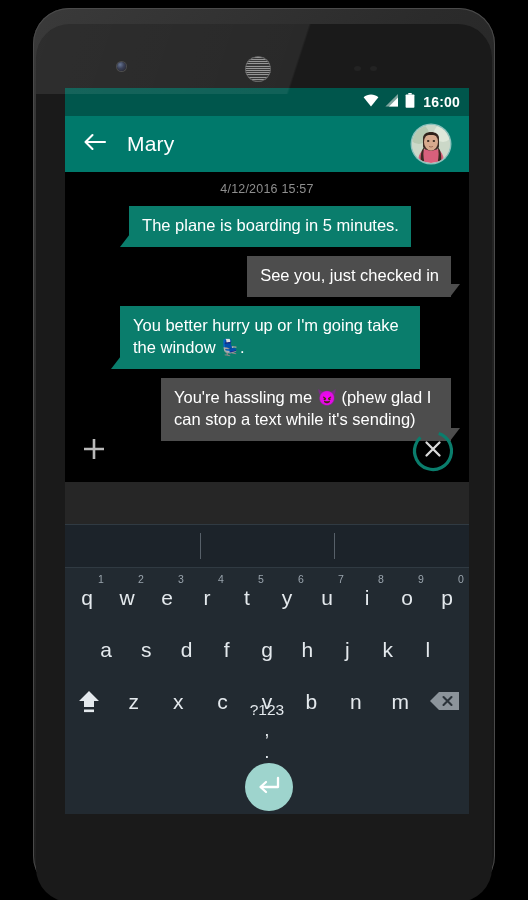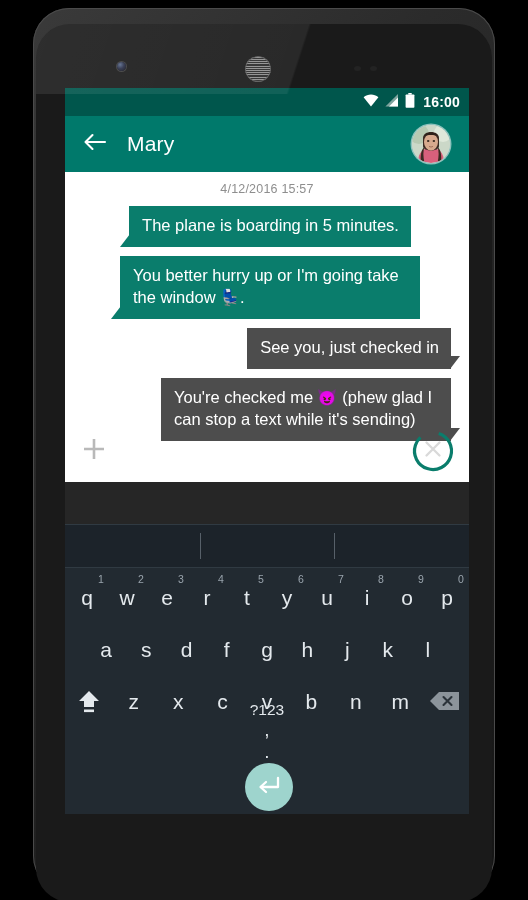--- a/index.html
+++ b/index.html
@@ -122,21 +122,21 @@
     background: #cfd8d2;
     box-shadow: 0 0 0 1.5px rgba(255,255,255,0.55);
     flex: none;
     position: relative;
   }
 
   
   #conversation {
     position: relative;
     height: 310px;
-    background: #ffffff;
+    background: #000000;
     padding: 10px 12px 0 12px;
   }
   #chat-timestamp {
     text-align: center;
     color: #8e8e8e;
     font-size: 12.5px;
     margin-bottom: 10px;
     letter-spacing: 0.2px;
   }
   .msg-row { display: flex; margin-bottom: 9px; }
@@ -359,35 +359,35 @@
       <div id="conversation">
 
         <div id="chat-timestamp">4/12/2016 15:57</div>
 
         <div class="msg-row left">
           <div class="bubble in">
             <span>The plane is boarding in 5 minutes.</span>
           </div>
         </div>
 
+        <div class="msg-row right">
+          <div class="bubble out">
+            <span>See you, just checked in</span>
+          </div>
+        </div>
+
         <div class="msg-row left">
           <div class="bubble in">
             <span>You better hurry up or I'm going take the window </span><span class="emoji">💺</span><span>.</span>
           </div>
         </div>
 
         <div class="msg-row right">
-          <div class="bubble out">
-            <span>See you, just checked in</span>
-          </div>
-        </div>
-
-        <div class="msg-row right">
           <div class="bubble out" style="max-width:290px;">
-            <span>You're checked me </span><span class="emoji">😈</span><span> (phew glad I can stop a text while it's sending)</span>
+            <span>You're hassling me </span><span class="emoji">😈</span><span> (phew glad I can stop a text while it's sending)</span>
           </div>
         </div>
 
         <div id="compose-bar">
           <div id="attach-button">
             <span>
               <svg width="26" height="26" viewBox="0 0 26 26">
                 <path d="M13 3 L13 23 M3 13 L23 13" stroke="#b9b9b9" stroke-width="2.6" stroke-linecap="butt"></path>
               </svg>
             </span>

